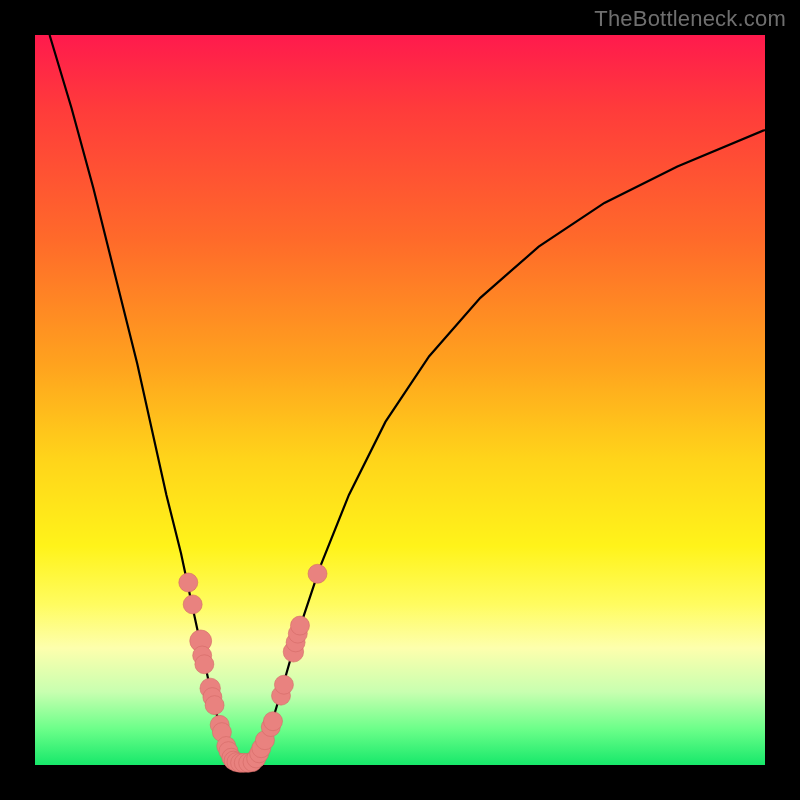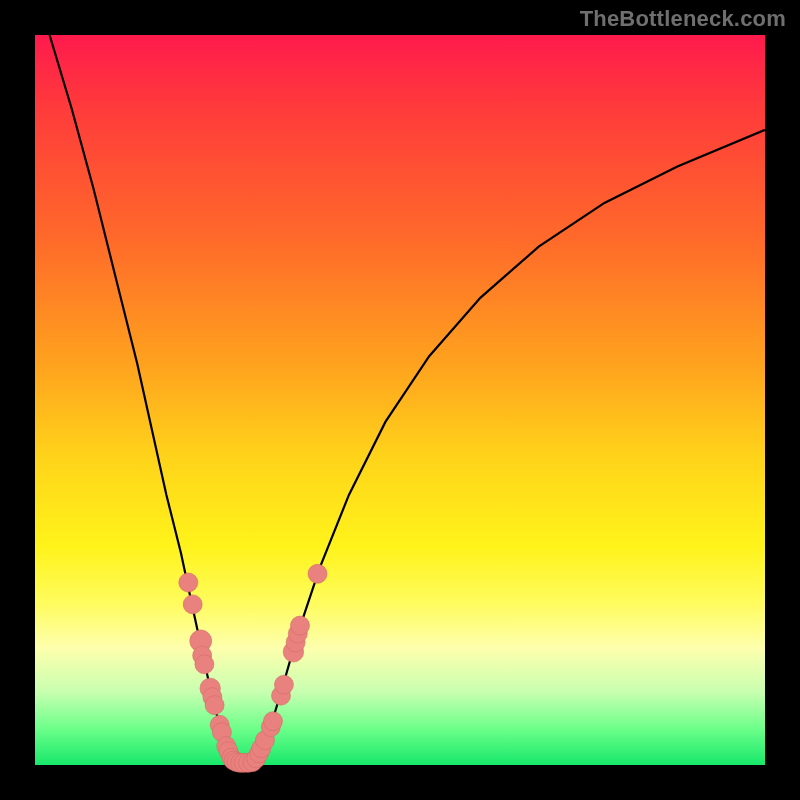--- a/index.html
+++ b/index.html
@@ -36,21 +36,21 @@
       #6dff8a 95%,
       #17e86a 100%
     );
   }
   .watermark {
     position: absolute;
     top: 6px;
     right: 14px;
     color: #6f6f6f;
     font-size: 22px;
-    font-weight: 700;
+    font-weight: 400;
     letter-spacing: 0.2px;
     user-select: none;
   }
   svg.curves {
     position: absolute;
     left: 35px;
     top: 35px;
     width: 730px;
     height: 730px;
     overflow: visible;

